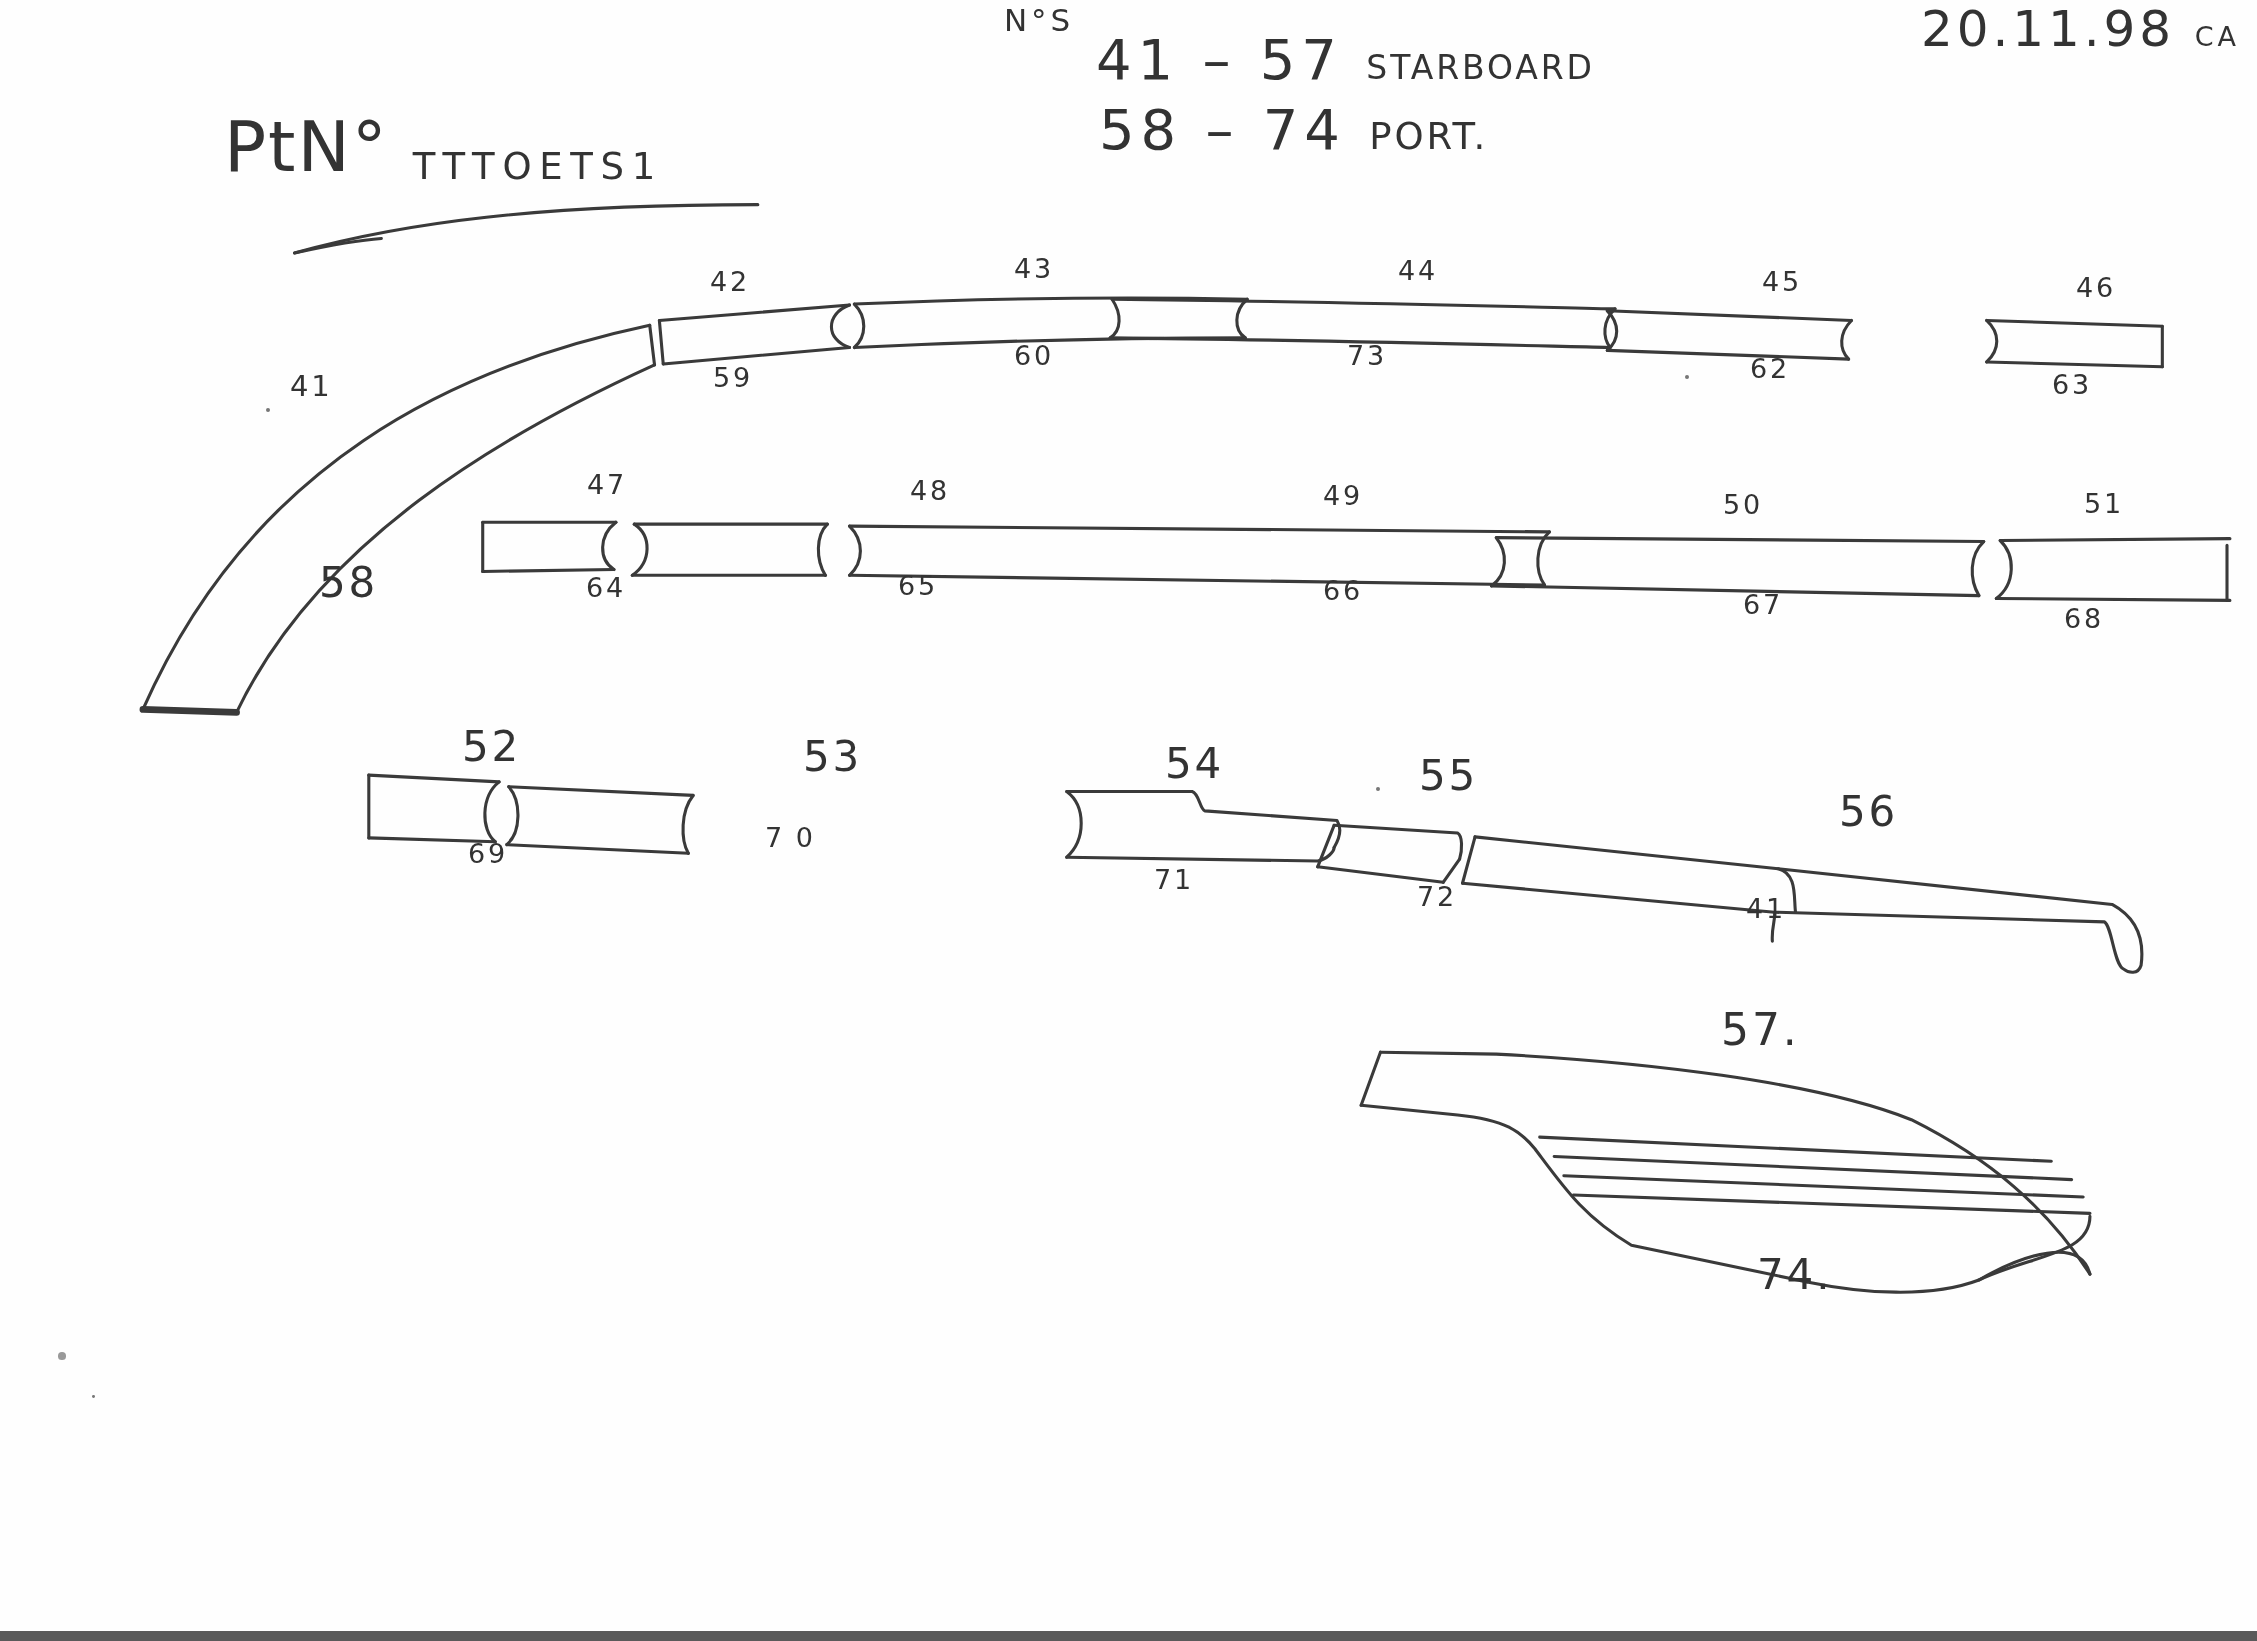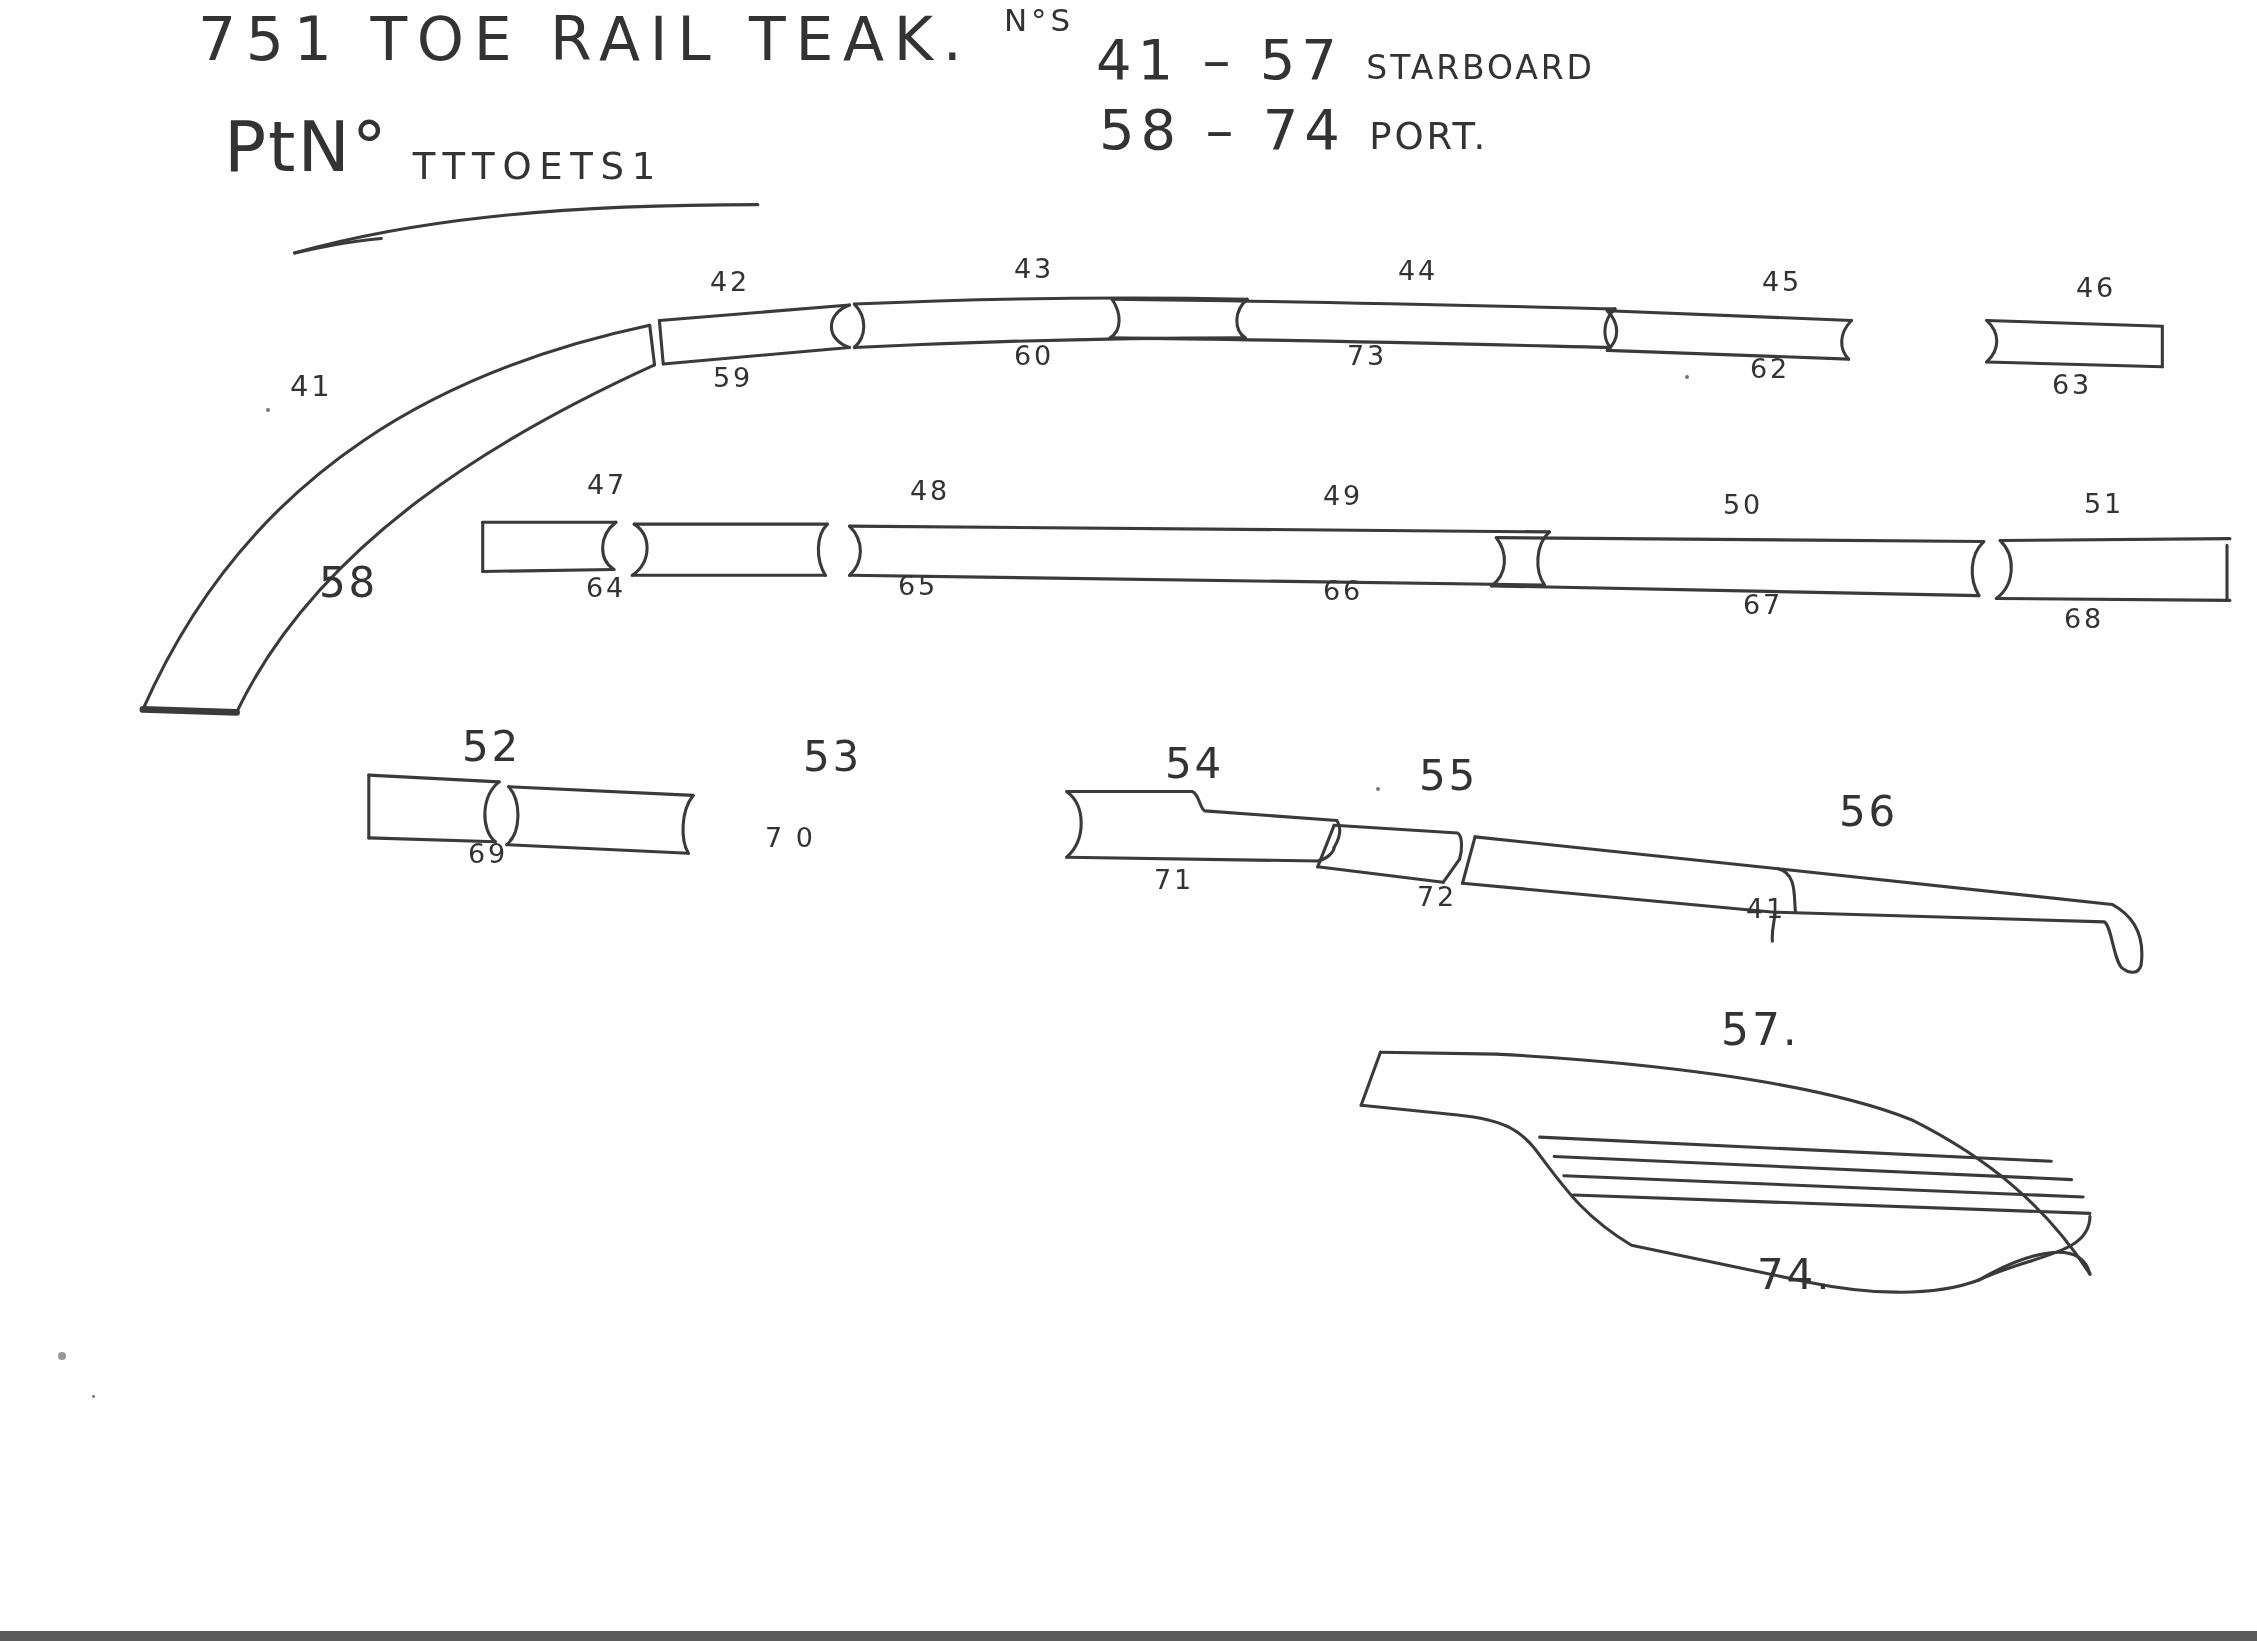--- a/index.html
+++ b/index.html
@@ -23,29 +23,32 @@
          font-family: "DejaVu Sans", sans-serif; white-space: nowrap; }
   svg.drawing { position: absolute; left: 0; top: 0; width: 2257px; height: 1641px; }
   svg.drawing path, svg.drawing line, svg.drawing polyline { fill: none; stroke: #3a3a3a; stroke-width: 3.2; stroke-linecap: round; stroke-linejoin: round; }
   .speck { position: absolute; width: 3.9px; height: 3.9px; border-radius: 50%; background: #777; }
 </style>
 </head>
 <body>
 
 <div class="sheet">
 
-  <div class="hand title">751  TOE RAIL TEAK.</div>
   <div class="hand ns">N°S</div>
   <div class="hand range1">
     <span>41 – 57</span>
     <span class="small">STARBOARD</span>
   </div>
   <div class="hand range2">
     <span>58 – 74</span>
     <span class="small">PORT.</span>
+  </div>
+  <div class="hand date">
+    <span>20.11.98</span>
+    <span class="small">CA</span>
   </div>
   <div class="hand partno">
     <span>PtN°</span>
     <span class="small">TTTOETS1</span>
   </div>
 
   <svg class="drawing" viewBox="0 0 2338 1700">
 
     <path d="M305 262 C 420 230, 560 212, 785 212"></path>
     <path d="M305 262 C 360 250, 380 248, 395 247"></path>

